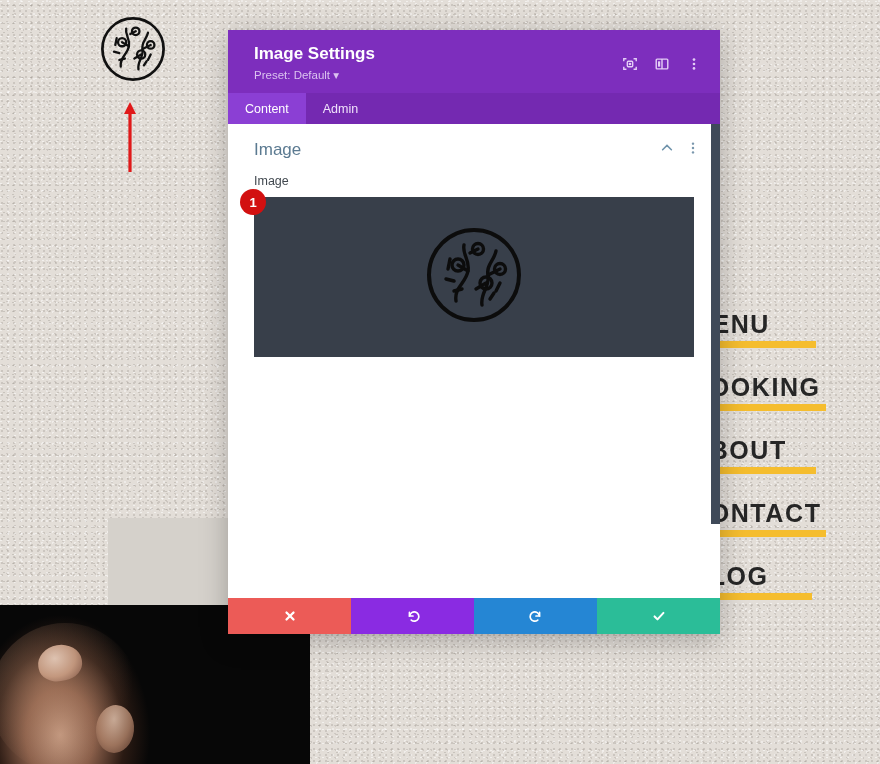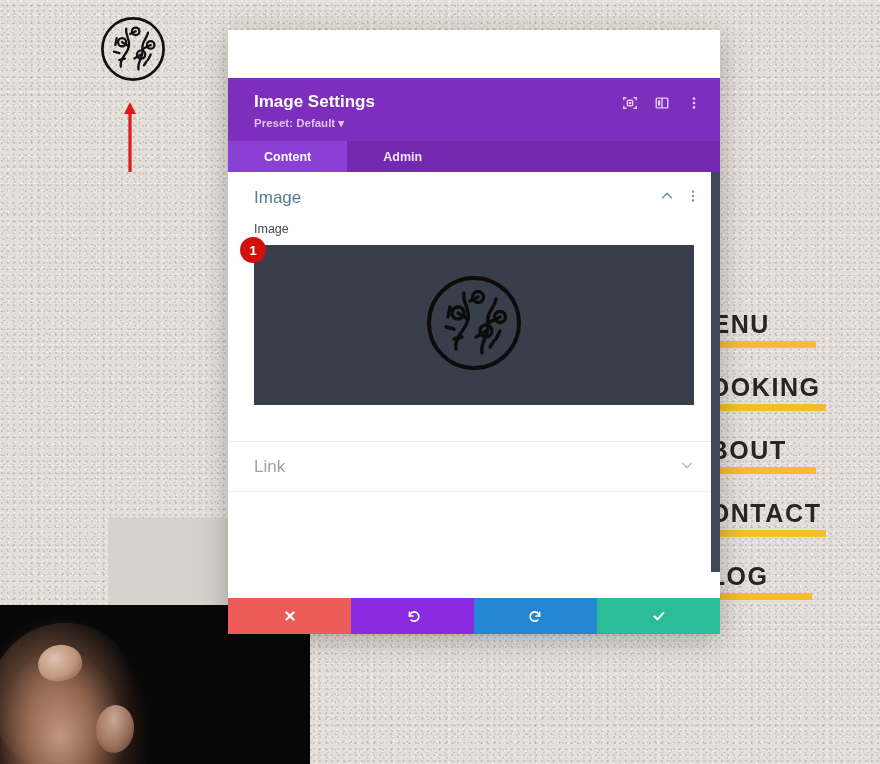--- a/index.html
+++ b/index.html
@@ -119,36 +119,35 @@
     box-shadow: 0 6px 26px rgba(0,0,0,.26);
     display: flex;
     flex-direction: column;
     overflow: hidden;
   }
 
   .modal-header {
     background: #7d2ebd;
     padding: 13px 18px 11px 26px;
     display: flex;
-    align-items: flex-start;
+    align-items: center;
     justify-content: space-between;
     flex: 0 0 auto;
-    margin-top: 48px;
   }
   .modal-title {
     color: #fff;
     font-size: 17px;
     font-weight: bold;
     line-height: 1.25;
     display: block;
   }
   .modal-preset {
     color: #dcc3f0;
     font-size: 11.5px;
-    font-weight: bold;
+    font-weight: normal;
     margin-top: 4px;
     display: block;
   }
   .header-icons {
     display: flex;
     align-items: center;
     gap: 15px;
     margin-top: 3px;
   }
   .hdr-ico {
@@ -159,25 +158,25 @@
   .hdr-ico svg { display: block; }
 
   
   .tab-bar {
     background: #7429b1;
     display: flex;
     flex: 0 0 auto;
     height: 31px;
   }
   .tab {
-    padding: 0 36px;
+    padding: 0 17px;
     display: flex; align-items: center;
     color: #f0e2fb;
     font-size: 12.5px;
-    font-weight: bold;
+    font-weight: normal;
     cursor: pointer;
   }
   .tab.active {
     background: #8b3fd4;
     color: #fff;
   }
 
   
   .search-row {
     background: #f4f5f7;
@@ -456,28 +455,20 @@
                   <circle cx="76" cy="44" r="5.5" fill="none" stroke="#0c0c0c" stroke-width="3.4"></circle>
                   <circle cx="62" cy="58" r="6" fill="none" stroke="#0c0c0c" stroke-width="3.4"></circle>
                   <circle cx="54" cy="24" r="5.5" fill="none" stroke="#0c0c0c" stroke-width="3.4"></circle>
                 </svg>
               </span>
             </div>
           </div>
         </div>
 
         <div class="accordion-list">
-          <div class="accordion-row">
-            <span class="accordion-label">Link</span>
-            <span class="chev">
-              <svg viewBox="0 0 16 16" width="14" height="14" fill="none" stroke="#b9c0c7" stroke-width="1.8" stroke-linecap="round">
-                <polyline points="3,6 8,11 13,6"></polyline>
-              </svg>
-            </span>
-          </div>
         </div>
 
       </div>
 
       <div class="modal-scrollbar">
         <div class="thumb"></div>
       </div>
     </div>
 
     <div class="modal-footer">

